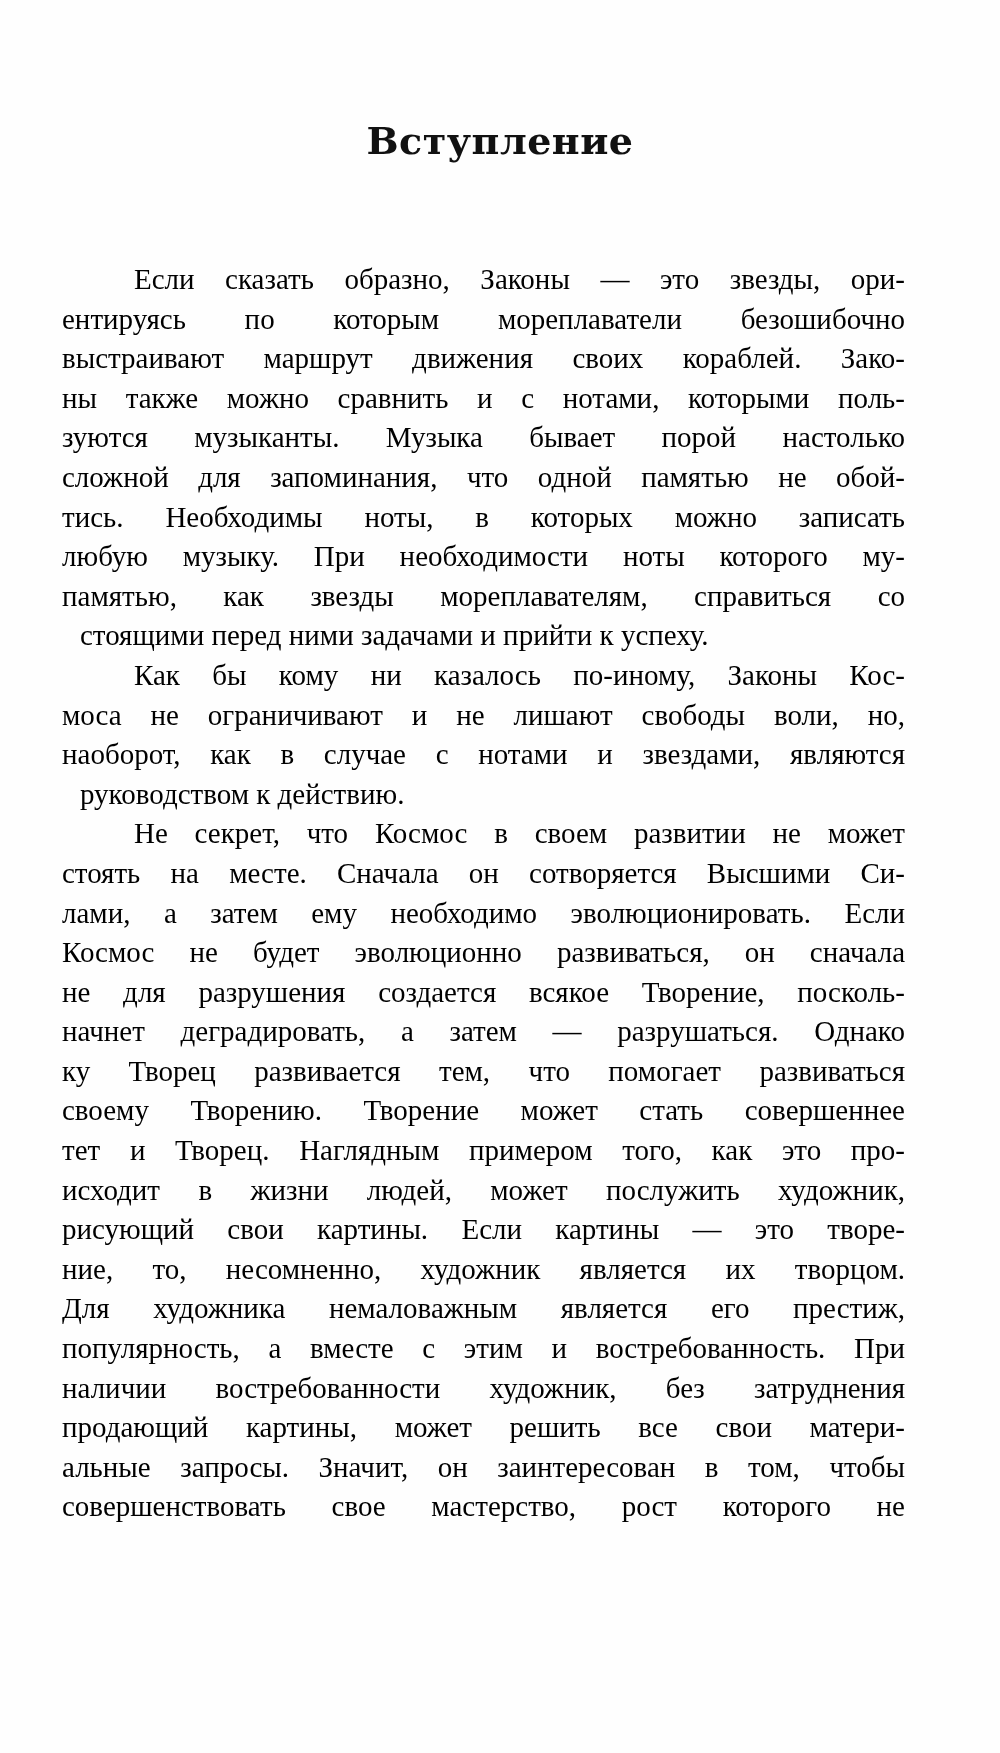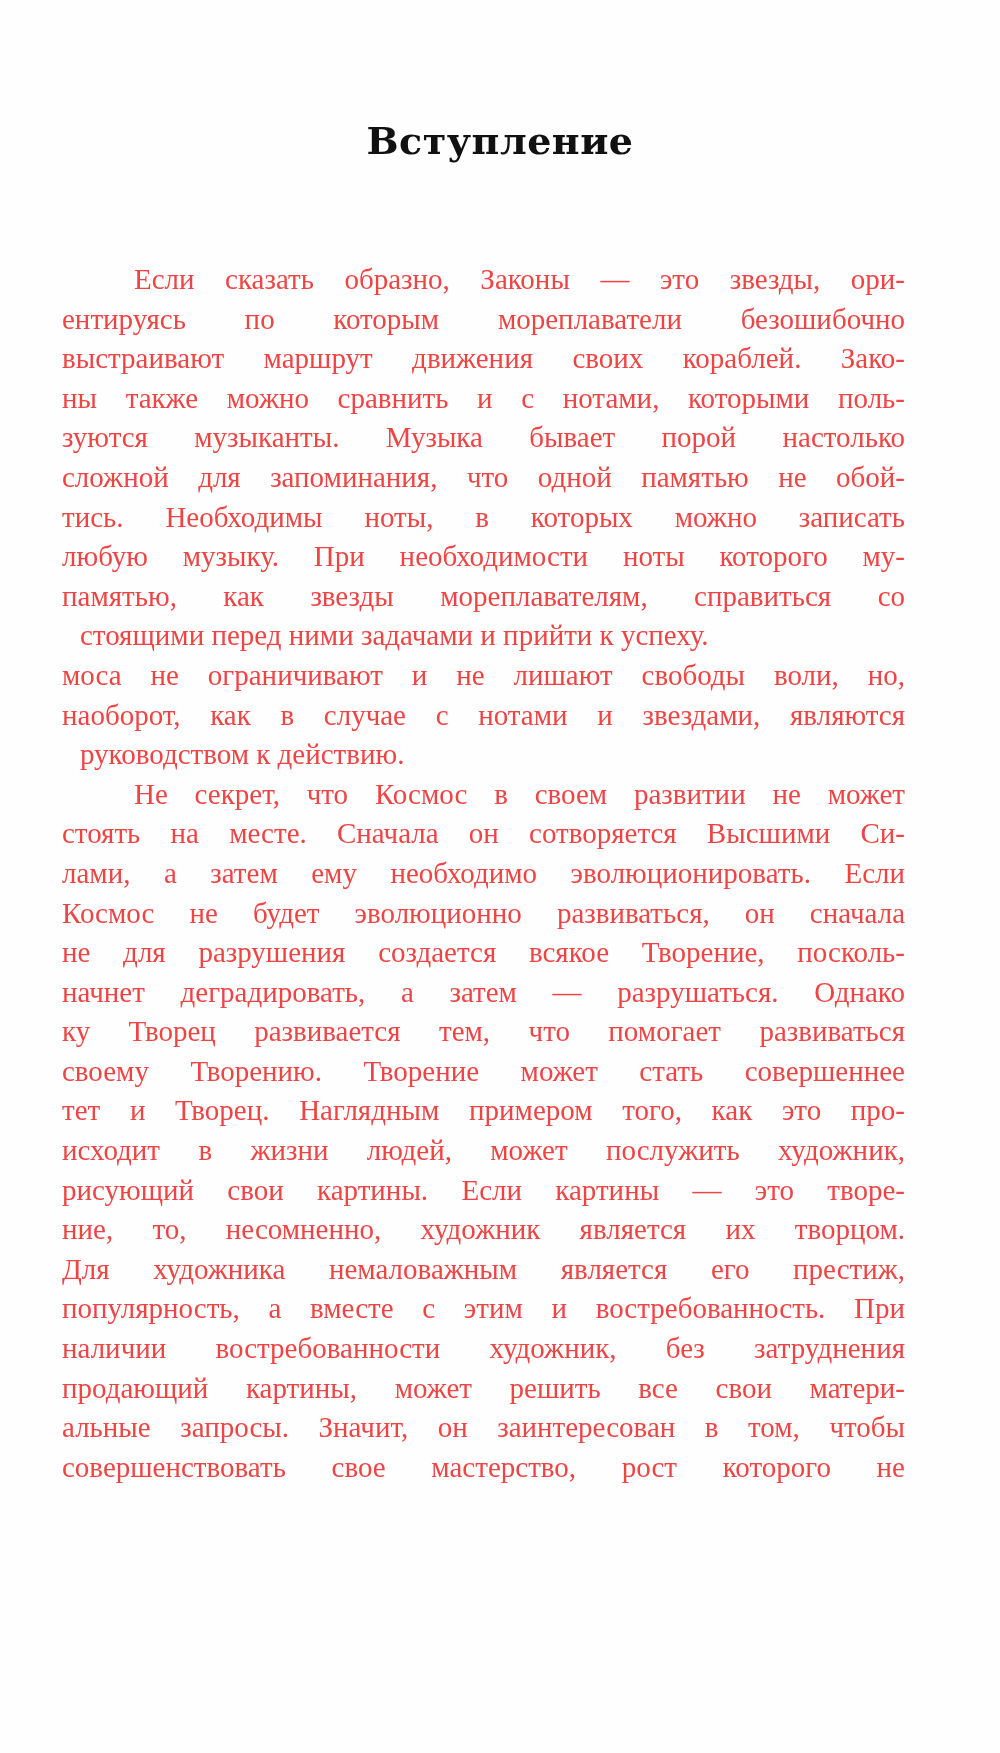--- a/index.html
+++ b/index.html
@@ -41,21 +41,21 @@
       left: 62px;
       top: 260px;
       width: 843px;
     }
     .line {
       display: block;
       height: 39.6px;
       line-height: 39.6px;
       font-family: "Liberation Serif", "DejaVu Serif", serif;
       font-size: 29px;
-      color: #ef4444;
+      color: #000000;
       white-space: nowrap;
       text-align: justify;
       text-align-last: justify;
       overflow: visible;
     }
     .line.indent {
       padding-left: 72px;
     }
     .line.last {
       text-align-last: left;
@@ -77,20 +77,21 @@
       <span class="line">ны также можно сравнить и с нотами, которыми поль-</span>
       <span class="line">зуются музыканты. Музыка бывает порой настолько</span>
       <span class="line">сложной для запоминания, что одной памятью не обой-</span>
       <span class="line">тись. Необходимы ноты, в которых можно записать</span>
       <span class="line">любую музыку. При необходимости ноты которого му-</span>
       <span class="line">памятью, как звезды мореплавателям, справиться со</span>
       <span class="line last">стоящими перед ними задачами и прийти к успеху.</span>
     </div>
 
     <div>
+      <span class="line indent">Как бы кому ни казалось по-иному, Законы Кос-</span>
       <span class="line">моса не ограничивают и не лишают свободы воли, но,</span>
       <span class="line">наоборот, как в случае с нотами и звездами, являются</span>
       <span class="line last">руководством к действию.</span>
     </div>
 
     <div>
       <span class="line indent">Не секрет, что Космос в своем развитии не может</span>
       <span class="line">стоять на месте. Сначала он сотворяется Высшими Си-</span>
       <span class="line">лами, а затем ему необходимо эволюционировать. Если</span>
       <span class="line">Космос не будет эволюционно развиваться, он сначала</span>

